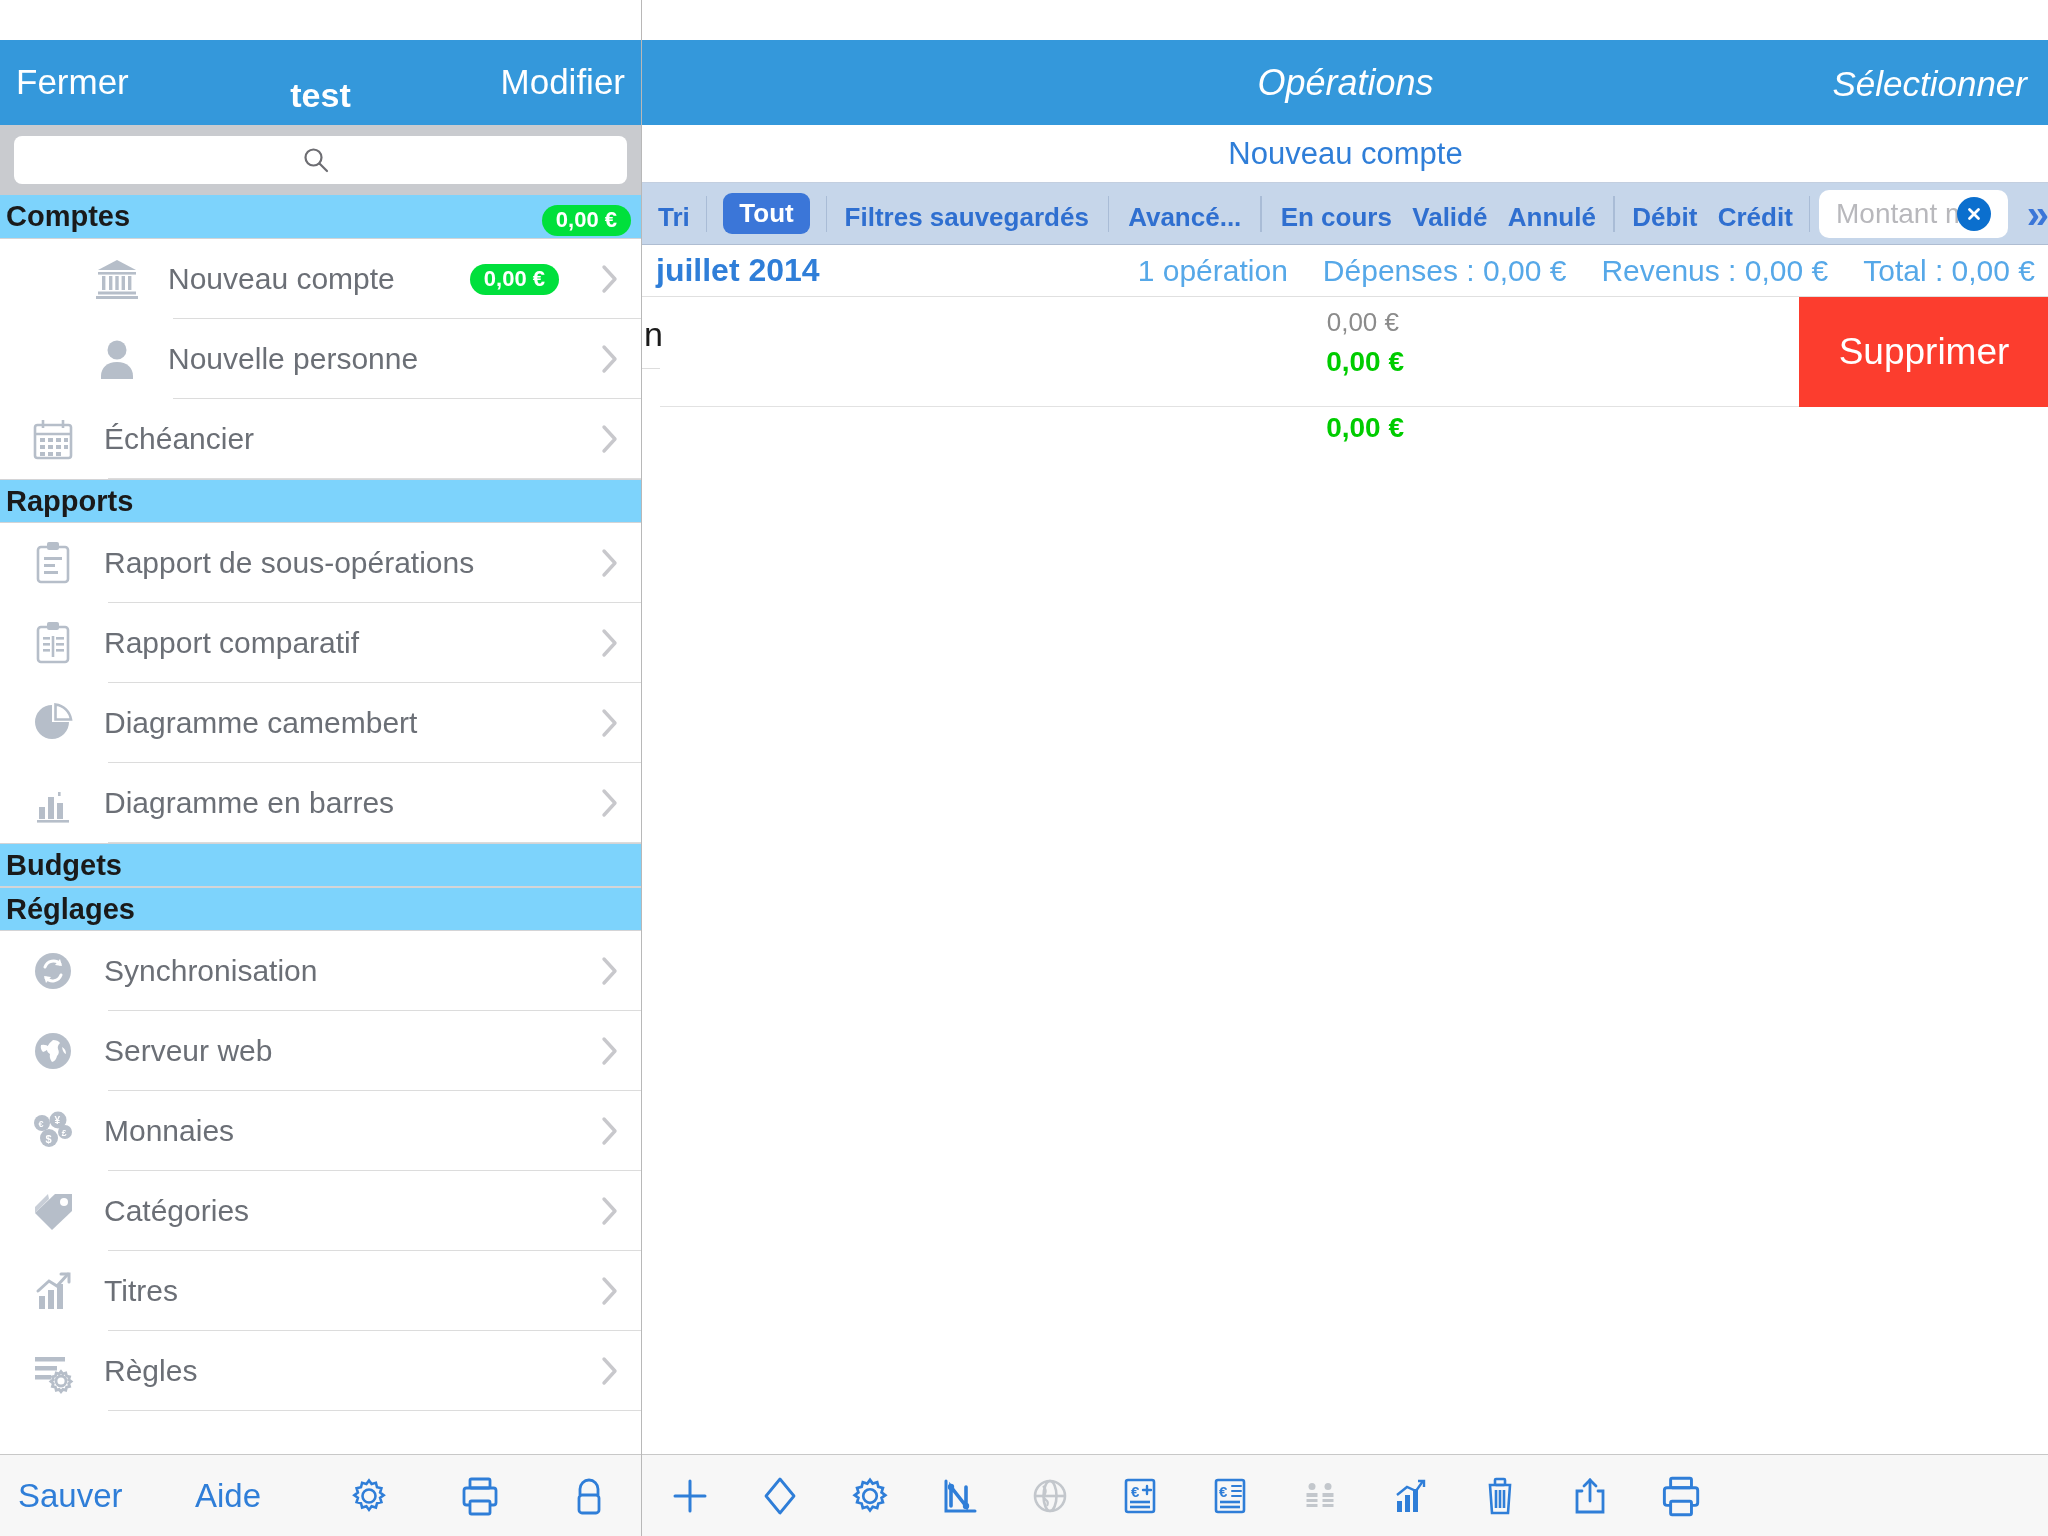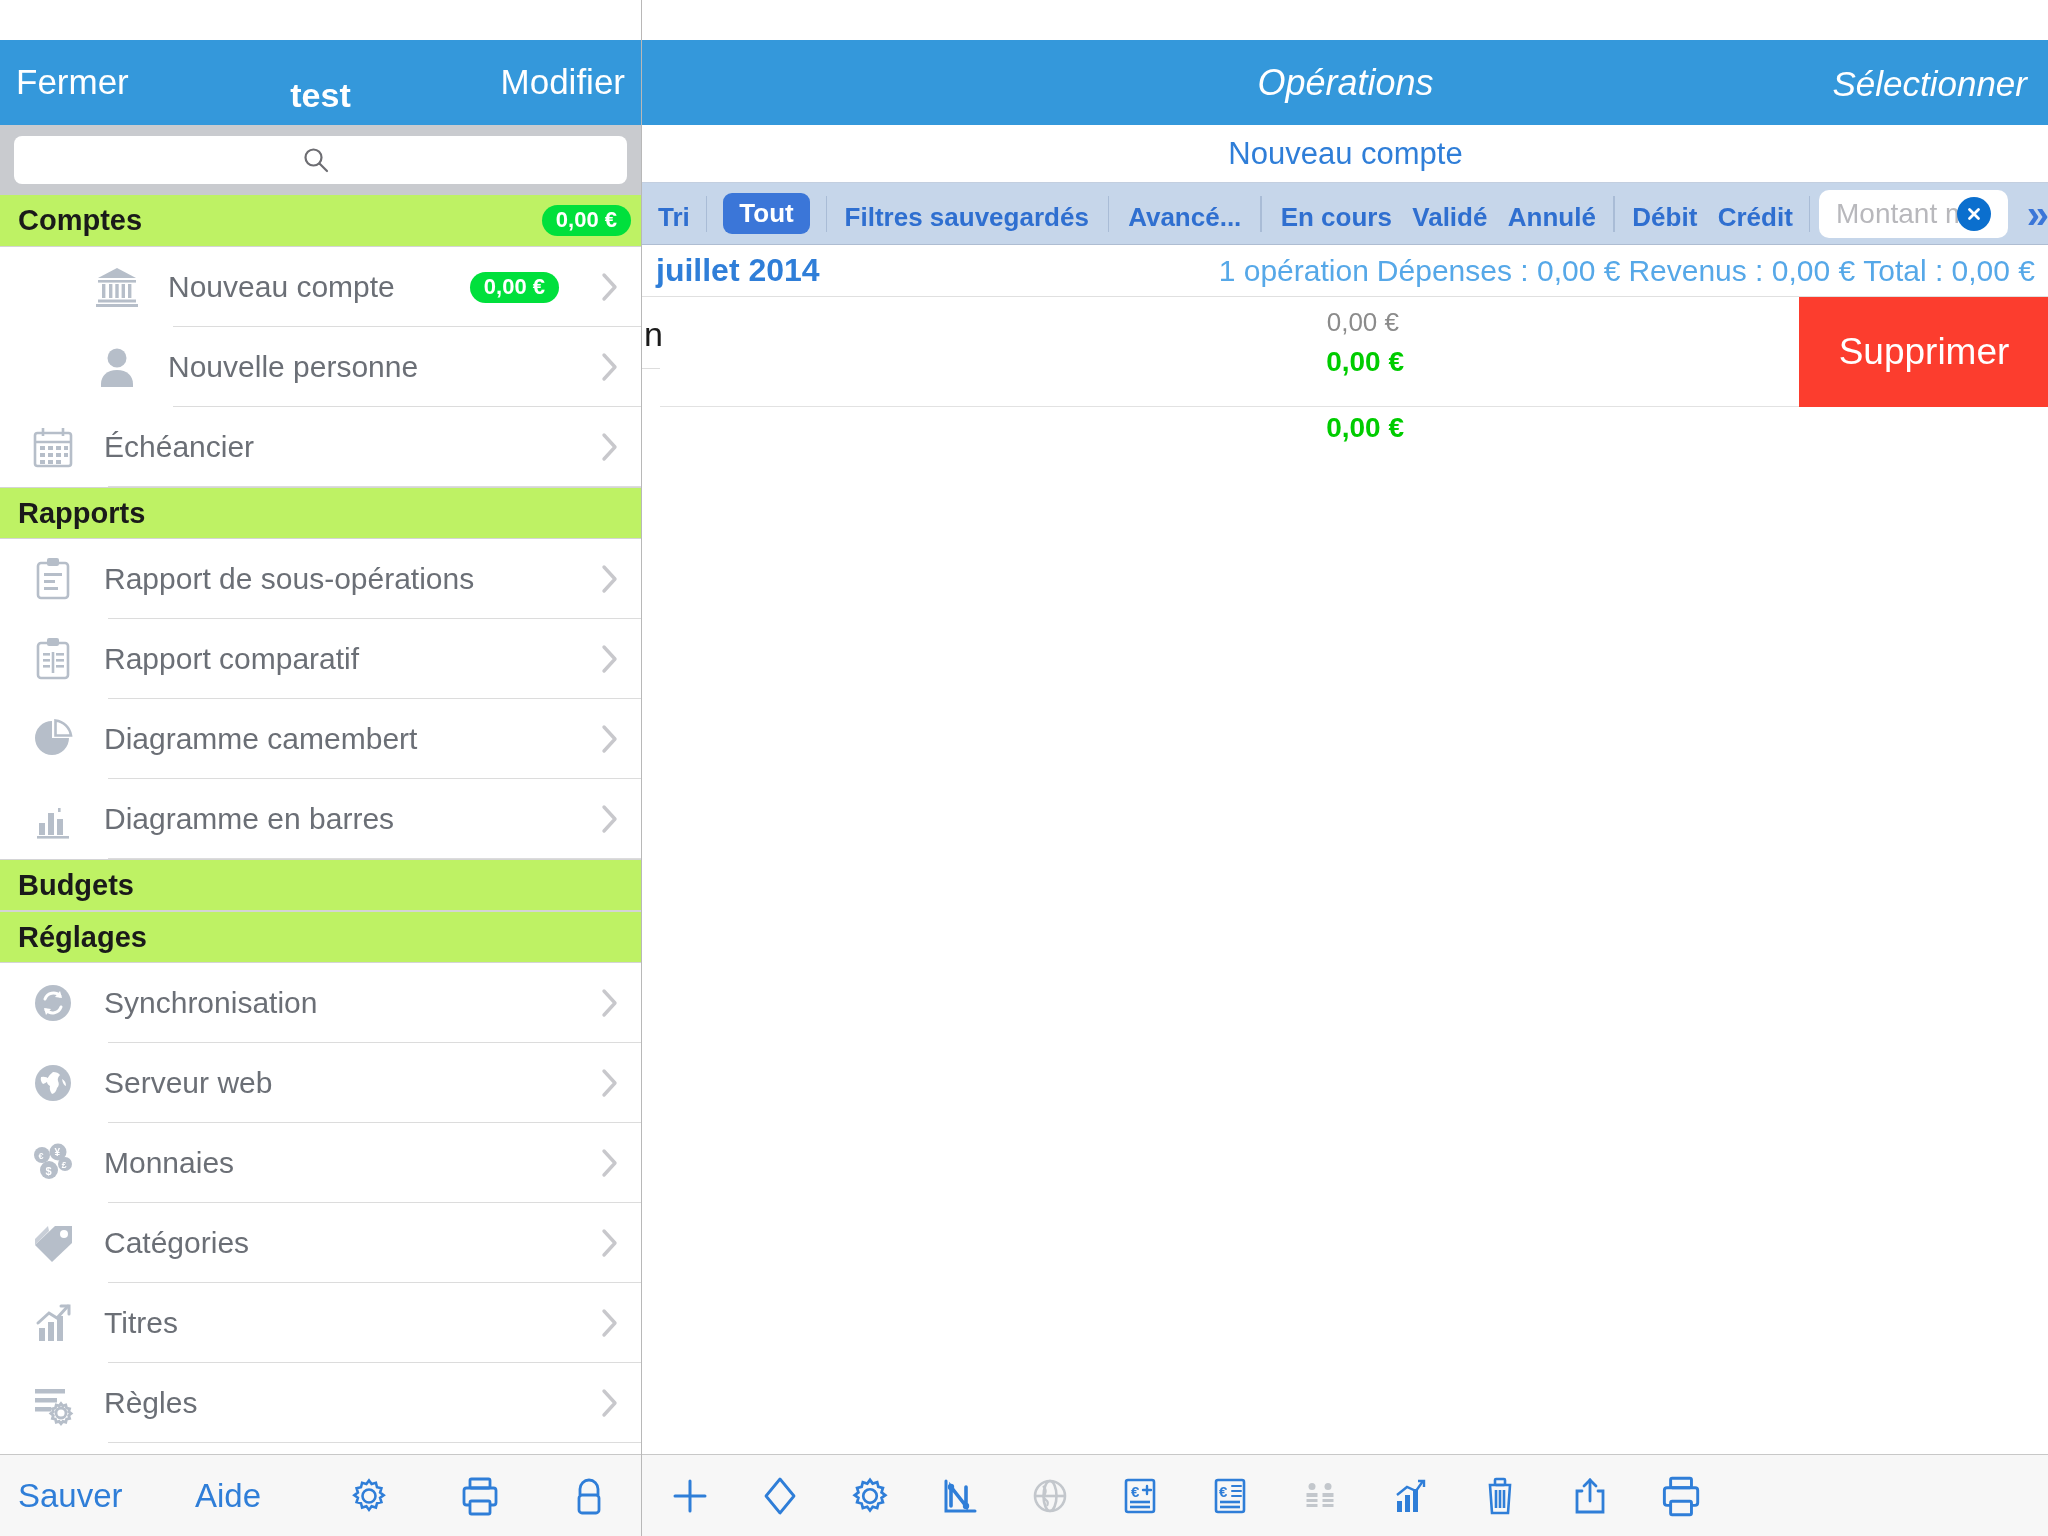--- a/index.html
+++ b/index.html
@@ -62,22 +62,22 @@
   }
   .search-icon svg { display: block; }
   .search-placeholder { color: #8e8e93; font-size: 25px; }
 
   .left-scroll {
     position: absolute; top: 195px; left: 0; width: 641px; bottom: 82px;
     overflow: hidden; background: #fff;
   }
 
   .sec-header {
-    height: 52px; background: #bef264; display: flex; align-items: center;
-    padding: 0 18px; position: relative;
+    height: 44px; background: #7dd3fc; display: flex; align-items: center;
+    padding: 0 6px; position: relative;
     border-top: 1px solid #d4d4d6; border-bottom: 1px solid #d4d4d6;
   }
   .sec-header.nobordertop { border-top: none; }
   .sec-header .sec-title { font-size: 29px; font-weight: bold; color: #1a1a1a; }
   .badge-green {
     background: #00e03c; color: #fff; border-radius: 17px;
     font-size: 22px; font-weight: bold; padding: 4px 14px 5px;
     line-height: 1;
   }
   .sec-header .badge-green { position: absolute; right: 10px; top: 10px; }
@@ -166,21 +166,21 @@
 
   .summaryrow {
     position: absolute; top: 245px; left: 0; width: 1407px; height: 52px;
     display: flex; align-items: center; background: #fff;
     border-bottom: 1px solid #e0e0e0;
   }
   .summaryrow .month {
     position: absolute; left: 14px; color: #2f7ed8; font-size: 32px; font-weight: bold;
   }
   .summaryrow .stats {
-    position: absolute; right: 14px; display: flex; gap: 8px; align-items: flex-end;
+    position: absolute; right: 14px; display: flex; gap: 35px; align-items: flex-end;
     color: #56a8e8; font-size: 30px;
   }
 
   .txn-row {
     position: absolute; top: 297px; left: 0; width: 1407px; height: 110px;
     background: #fff; overflow: hidden;
   }
   .txn-leftover {
     position: absolute; left: 2px; top: 18px; font-size: 34px; color: #1a1a1a;
   }

